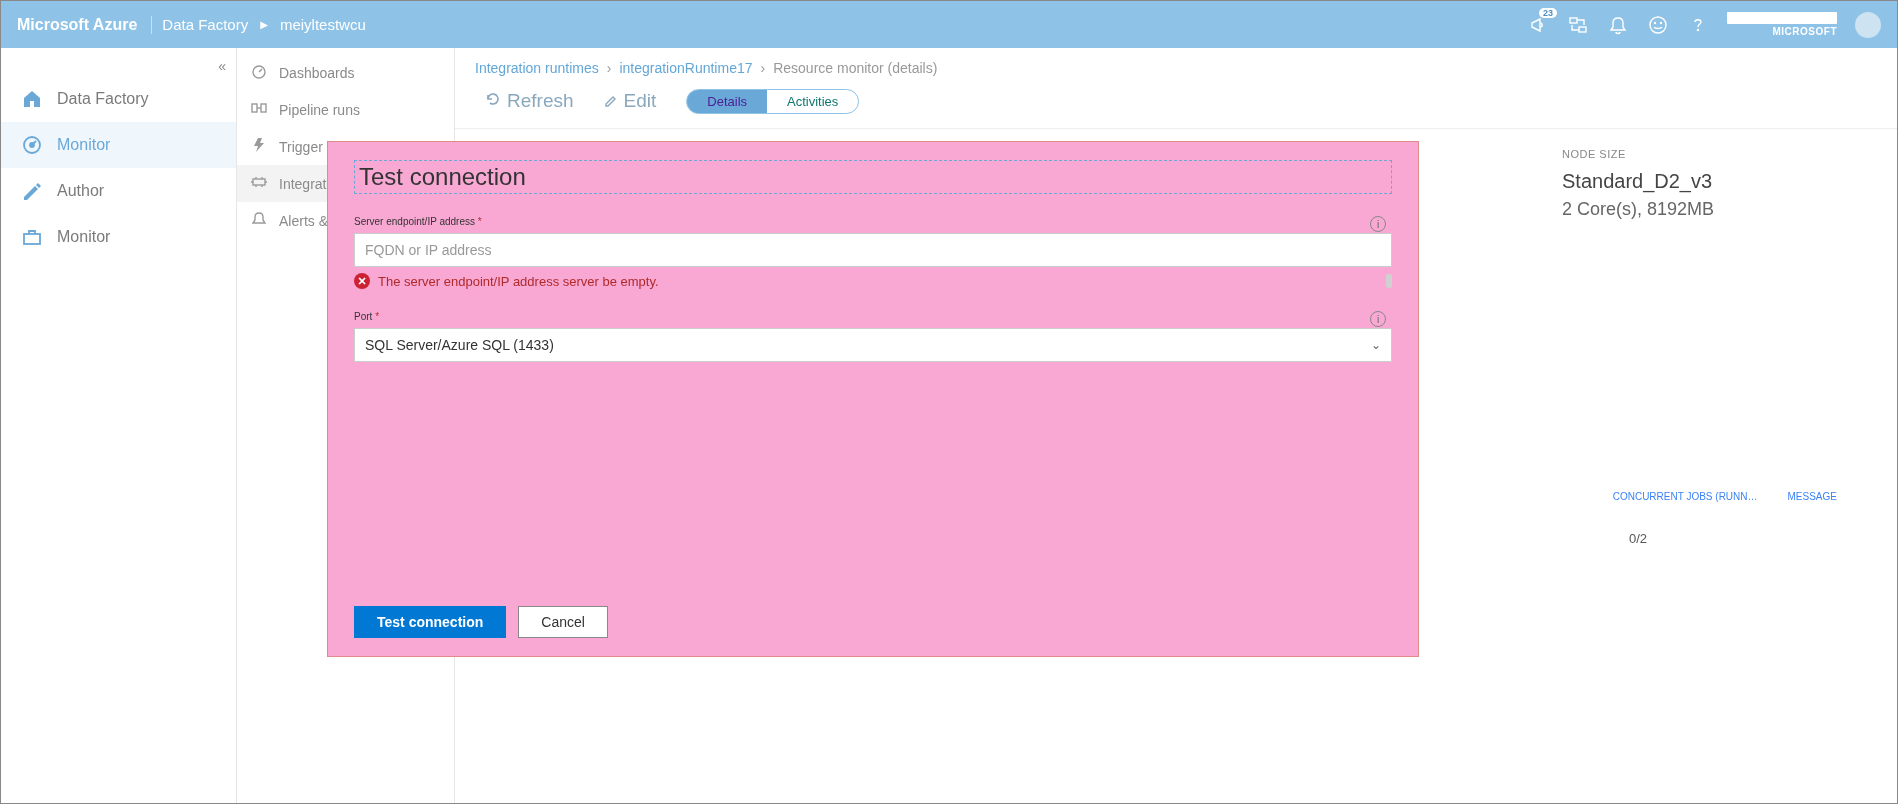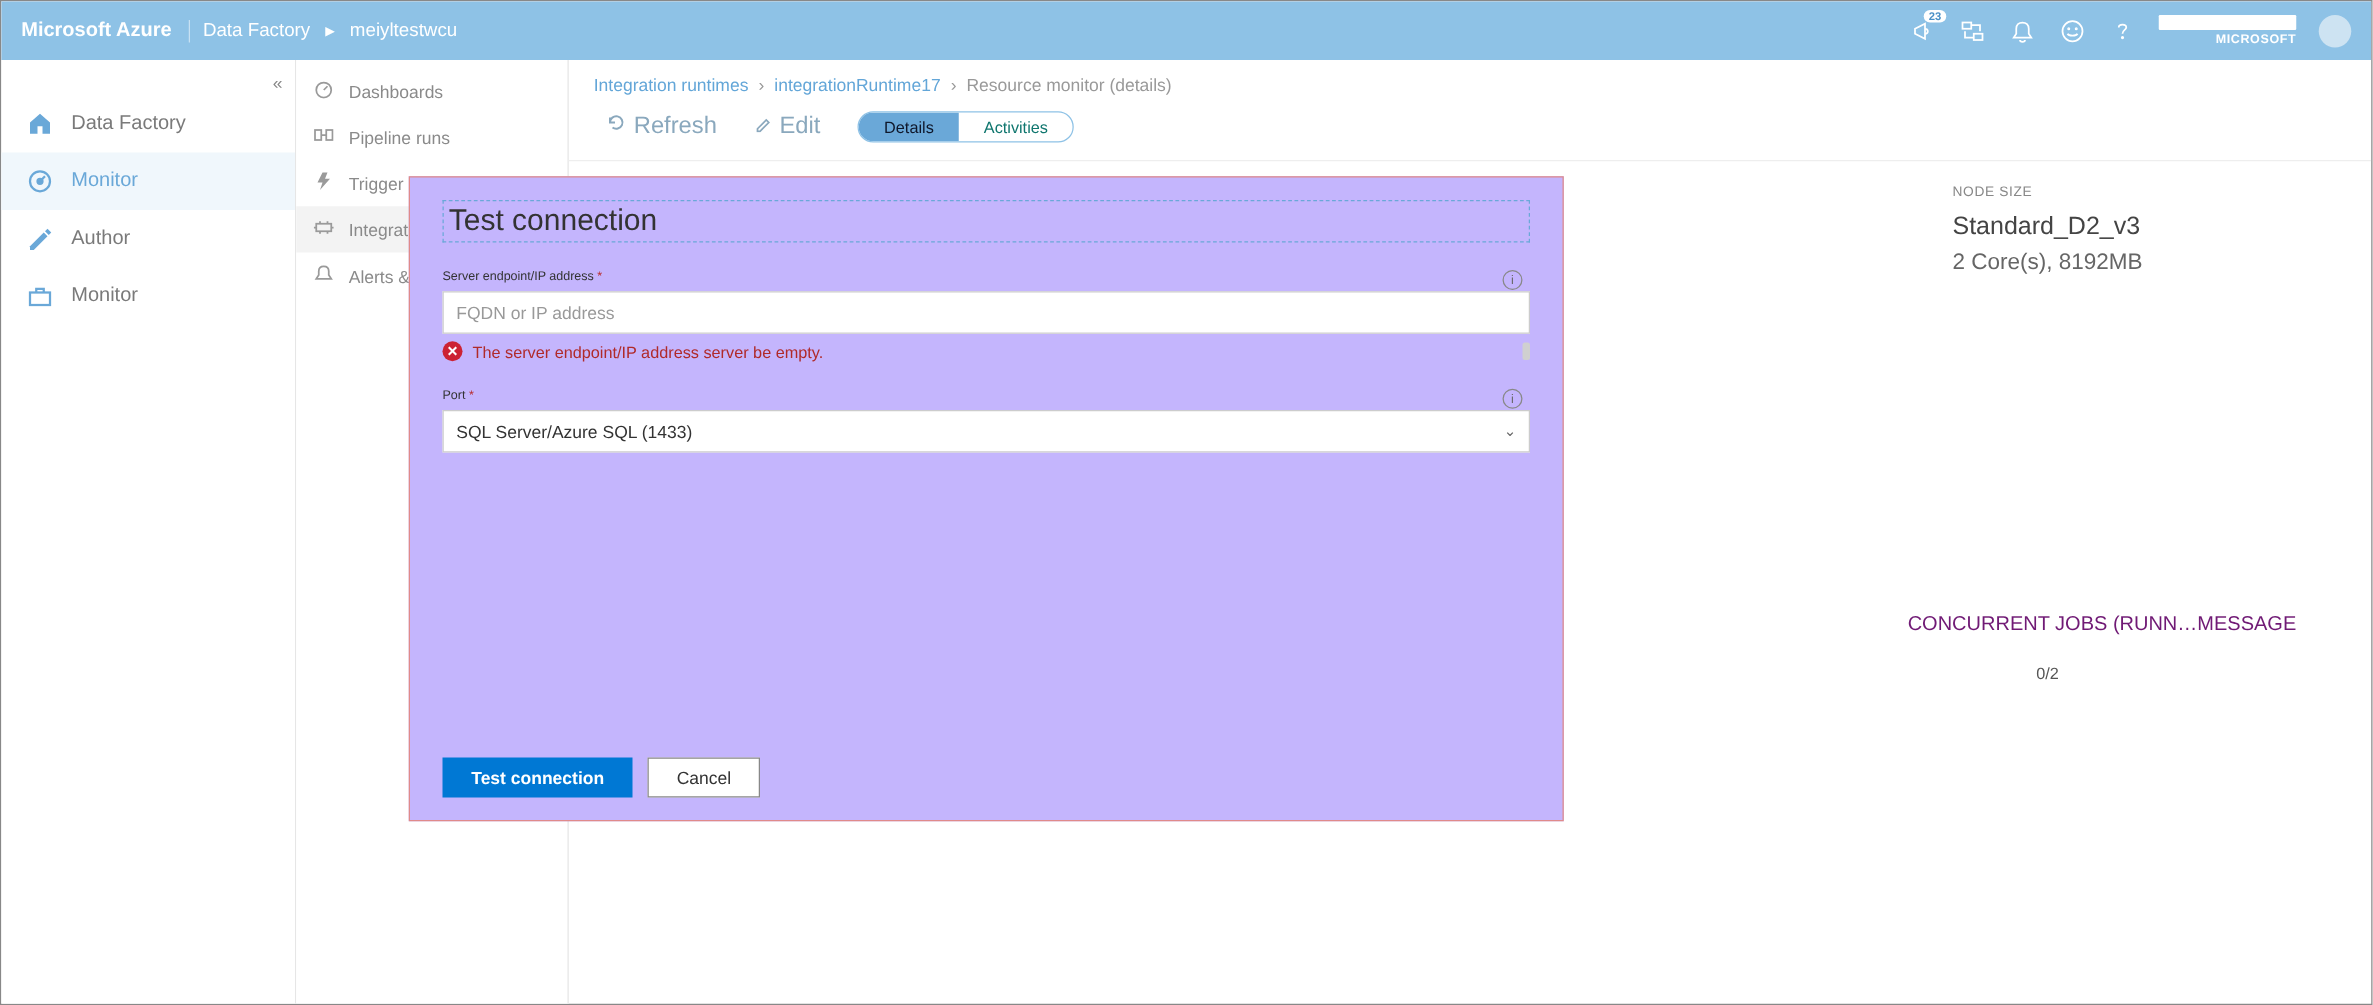--- a/index.html
+++ b/index.html
@@ -26,30 +26,30 @@
   .nav2-item { display:flex; align-items:center; gap:12px; padding:9px 14px; color:#8a8a8a; font-size:14px; cursor:pointer;}
   .nav2-item.active { background:#f3f3f3;}
   
   .main { position:absolute; top:47px; left:454px; right:0; height:calc(100% - 47px); display:flex; flex-direction:column;}
   .breadcrumb { padding:12px 20px 6px; font-size:14px; color:#999; display:flex; gap:8px; align-items:center;}
   .breadcrumb .link { color:#63a6d8; cursor:pointer;}
   .toolbar { display:flex; align-items:center; gap:10px; padding:4px 20px 12px; border-bottom:1px solid #eee;}
   .tool-btn { display:flex; align-items:center; gap:6px; color:#8aa8bd; font-size:19px; padding:4px 10px; cursor:pointer;}
   .pill-group { display:flex; border:1px solid #8ec2e6; border-radius:16px; overflow:hidden; margin-left:10px;}
   .pill { padding:4px 20px; font-size:13px; color:#0f766e; cursor:pointer;}
-  .pill.active { background:#6aa8d8; color:#0f172a;}
+  .pill.active { background:#6aa8d8; color:#4c1d95;}
   
   .behind-card { position:absolute; top:147px; right:105px; width:230px; color:#444; }
   .behind-card .lbl { font-size:11px; color:#888; letter-spacing:0.5px; margin-bottom:10px;}
   .behind-card .v1 { font-size:20px; color:#444; margin-bottom:6px;}
   .behind-card .v2 { font-size:18px; color:#666;}
-  .behind-table { position:absolute; top:490px; right:60px; font-size:16px; color:#701a75; display:flex; }
+  .behind-table { position:absolute; top:490px; right:60px; font-size:10px; color:#3b82f6; display:flex; gap:30px;}
   .behind-val { position:absolute; top:530px; right:250px; font-size:13px; color:#555;}
   
-  .dialog { position:absolute; top:140px; left:326px; width:924px; height:516px; background:#c4b5fd; border:1px solid #e08a8a; }
+  .dialog { position:absolute; top:140px; left:326px; width:1092px; height:516px; background:#f9a8d4; border:1px solid #e08a8a; }
   .dialog-title-wrap { margin:18px 26px 0; border:1px dashed #6aa8d8; padding:2px 4px;}
   .dialog-title { font-size:24px; color:#333; font-weight:400;}
   .field { margin:22px 26px 0; position:relative;}
   .field-label { font-size:10px; font-weight:400; color:#333; margin-bottom:6px; display:block;}
   .req { color:#b92c2c;}
   .info-icon { position:absolute; right:6px; top:0; width:16px; height:16px; border:1px solid #888; border-radius:50%; font-size:10px; color:#666; display:flex; align-items:center; justify-content:center; cursor:pointer;}
   .text-input { width:100%; height:34px; border:1px solid #ccc; padding:0 10px; font-size:14px; color:#333;}
   .text-input::placeholder { color:#999;}
   .select-input { width:100%; height:34px; border:1px solid #ccc; padding:0 10px; font-size:14px; color:#333; display:flex; align-items:center; justify-content:space-between; cursor:pointer; background:#fff;}
   .select-input .chev { color:#666; font-size:12px;}

